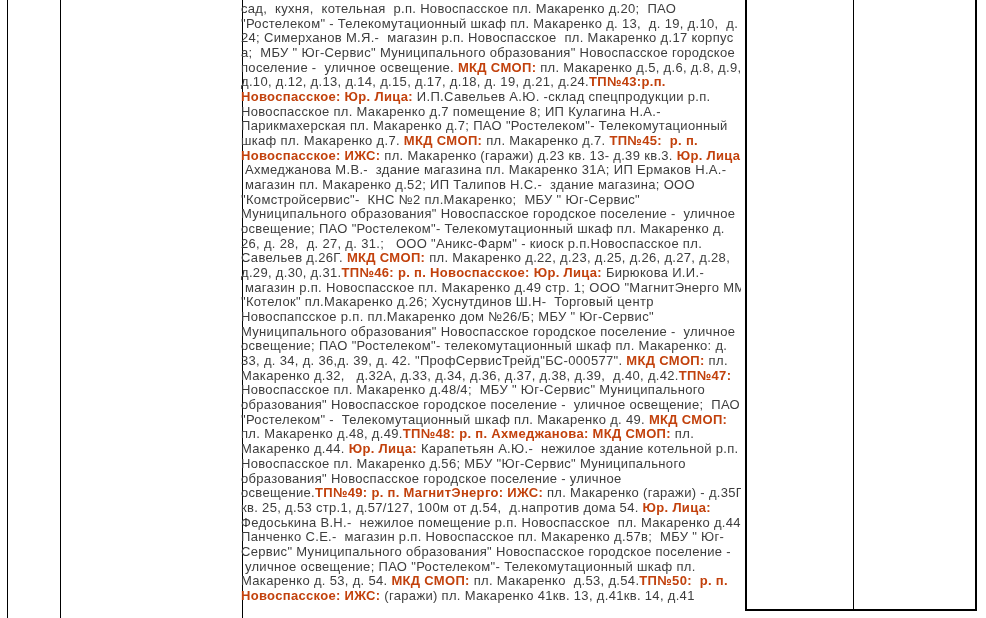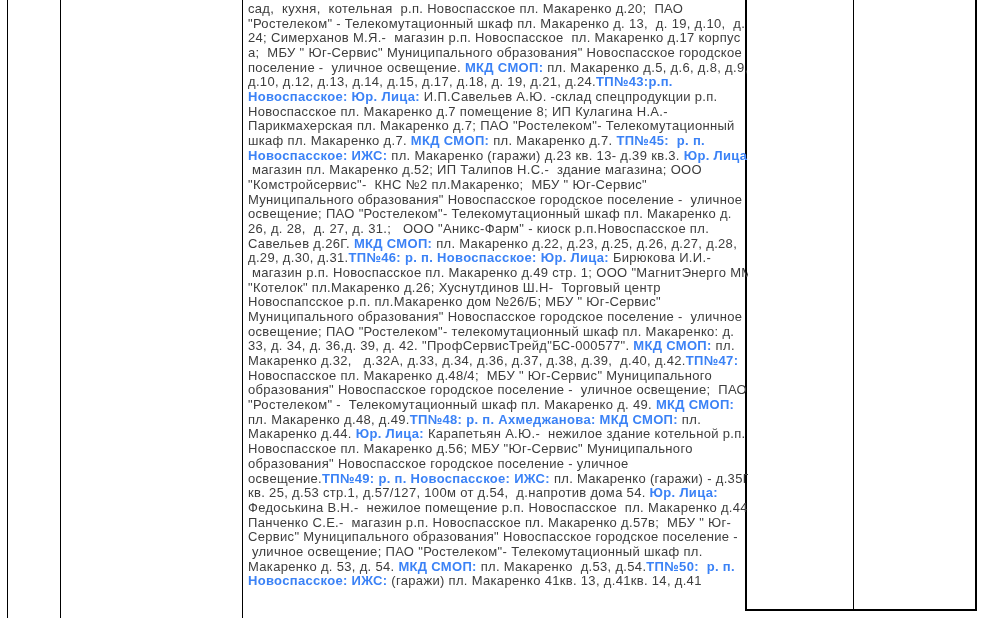--- a/index.html
+++ b/index.html
@@ -14,34 +14,34 @@
   .vline{top:0;width:1px;height:618px;}
   #vl-col1{left:7px;}
   #vl-col2{left:60px;}
   #vl-col3{left:242px;}
   #vl-col4{left:745px;width:2px;height:610px;}
   #vl-col5{left:853px;height:610px;}
   #vl-col6{left:975px;width:2px;height:610px;}
   #hl-row{left:745px;top:609px;width:232px;height:2px;}
   .text-cell{
     position:absolute;
-    left:248px;top:2px;
+    left:241px;top:2px;
     width:500px;height:616px;
     overflow:hidden;
   }
   .tl{
     white-space:pre;
     font-size:13px;
     line-height:14.68px;
     height:14.68px;
     letter-spacing:0.32px;
     color:#3d3d3d;
     overflow:hidden;
   }
-  .tl .b{font-weight:bold;color:#3b82f6;}
+  .tl .b{font-weight:bold;color:#c2410c;}
 </style>
 </head>
 <body>
 
 <div class="page">
   <div class="vline" id="vl-col1"></div>
   <div class="vline" id="vl-col2"></div>
   <div class="vline" id="vl-col3"></div>
   <div class="vline" id="vl-col4"></div>
   <div class="vline" id="vl-col5"></div>
@@ -52,20 +52,21 @@
       <div class="tl"><span>"Ростелеком" - Телекомутационный шкаф пл. Макаренко д. 13,  д. 19, д.10,  д.</span></div>
       <div class="tl"><span>24; Симерханов М.Я.-  магазин р.п. Новоспасское  пл. Макаренко д.17 корпус</span></div>
       <div class="tl"><span>а;  МБУ " Юг-Сервис" Муниципального образования" Новоспасское городское</span></div>
       <div class="tl"><span>поселение -  уличное освещение. </span><span class="b">МКД СМОП:</span><span> пл. Макаренко д.5, д.6, д.8, д.9,</span></div>
       <div class="tl"><span>д.10, д.12, д.13, д.14, д.15, д.17, д.18, д. 19, д.21, д.24.</span><span class="b">ТП№43:р.п.</span></div>
       <div class="tl"><span class="b">Новоспасское: Юр. Лица:</span><span> И.П.Савельев А.Ю. -склад спецпродукции р.п.</span></div>
       <div class="tl"><span>Новоспасское пл. Макаренко д.7 помещение 8; ИП Кулагина Н.А.-</span></div>
       <div class="tl"><span>Парикмахерская пл. Макаренко д.7; ПАО "Ростелеком"- Телекомутационный</span></div>
       <div class="tl"><span>шкаф пл. Макаренко д.7. </span><span class="b">МКД СМОП:</span><span> пл. Макаренко д.7. </span><span class="b">ТП№45:  р. п.</span></div>
       <div class="tl"><span class="b">Новоспасское: ИЖС:</span><span> пл. Макаренко (гаражи) д.23 кв. 13- д.39 кв.3. </span><span class="b">Юр. Лица:</span></div>
+      <div class="tl"><span> Ахмеджанова М.В.-  здание магазина пл. Макаренко 31А; ИП Ермаков Н.А.-</span></div>
       <div class="tl"><span> магазин пл. Макаренко д.52; ИП Талипов Н.С.-  здание магазина; ООО</span></div>
       <div class="tl"><span>"Комстройсервис"-  КНС №2 пл.Макаренко;  МБУ " Юг-Сервис"</span></div>
       <div class="tl"><span>Муниципального образования" Новоспасское городское поселение -  уличное</span></div>
       <div class="tl"><span>освещение; ПАО "Ростелеком"- Телекомутационный шкаф пл. Макаренко д.</span></div>
       <div class="tl"><span>26, д. 28,  д. 27, д. 31.;   ООО "Аникс-Фарм" - киоск р.п.Новоспасское пл.</span></div>
       <div class="tl"><span>Савельев д.26Г. </span><span class="b">МКД СМОП:</span><span> пл. Макаренко д.22, д.23, д.25, д.26, д.27, д.28,</span></div>
       <div class="tl"><span>д.29, д.30, д.31.</span><span class="b">ТП№46: р. п. Новоспасское: Юр. Лица:</span><span> Бирюкова И.И.-</span></div>
       <div class="tl"><span> магазин р.п. Новоспасское пл. Макаренко д.49 стр. 1; ООО "МагнитЭнерго ММ</span></div>
       <div class="tl"><span>"Котелок" пл.Макаренко д.26; Хуснутдинов Ш.Н-  Торговый центр</span></div>
       <div class="tl"><span>Новоспапсское р.п. пл.Макаренко дом №26/Б; МБУ " Юг-Сервис"</span></div>
@@ -73,21 +74,21 @@
       <div class="tl"><span>освещение; ПАО "Ростелеком"- телекомутационный шкаф пл. Макаренко: д.</span></div>
       <div class="tl"><span>33, д. 34, д. 36,д. 39, д. 42. "ПрофСервисТрейд"БС-000577". </span><span class="b">МКД СМОП:</span><span> пл.</span></div>
       <div class="tl"><span>Макаренко д.32,   д.32А, д.33, д.34, д.36, д.37, д.38, д.39,  д.40, д.42.</span><span class="b">ТП№47:</span></div>
       <div class="tl"><span>Новоспасское пл. Макаренко д.48/4;  МБУ " Юг-Сервис" Муниципального</span></div>
       <div class="tl"><span>образования" Новоспасское городское поселение -  уличное освещение;  ПАО</span></div>
       <div class="tl"><span>"Ростелеком" -  Телекомутационный шкаф пл. Макаренко д. 49. </span><span class="b">МКД СМОП:</span></div>
       <div class="tl"><span>пл. Макаренко д.48, д.49.</span><span class="b">ТП№48: р. п. Ахмеджанова: МКД СМОП:</span><span> пл.</span></div>
       <div class="tl"><span>Макаренко д.44. </span><span class="b">Юр. Лица:</span><span> Карапетьян А.Ю.-  нежилое здание котельной р.п.</span></div>
       <div class="tl"><span>Новоспасское пл. Макаренко д.56; МБУ "Юг-Сервис" Муниципального</span></div>
       <div class="tl"><span>образования" Новоспасское городское поселение - уличное</span></div>
-      <div class="tl"><span>освещение.</span><span class="b">ТП№49: р. п. Новоспасское: ИЖС:</span><span> пл. Макаренко (гаражи) - д.35Г</span></div>
+      <div class="tl"><span>освещение.</span><span class="b">ТП№49: р. п. МагнитЭнерго: ИЖС:</span><span> пл. Макаренко (гаражи) - д.35Г</span></div>
       <div class="tl"><span>кв. 25, д.53 стр.1, д.57/127, 100м от д.54,  д.напротив дома 54. </span><span class="b">Юр. Лица:</span></div>
       <div class="tl"><span>Федоськина В.Н.-  нежилое помещение р.п. Новоспасское  пл. Макаренко д.44;</span></div>
       <div class="tl"><span>Панченко С.Е.-  магазин р.п. Новоспасское пл. Макаренко д.57в;  МБУ " Юг-</span></div>
       <div class="tl"><span>Сервис" Муниципального образования" Новоспасское городское поселение -</span></div>
       <div class="tl"><span> уличное освещение; ПАО "Ростелеком"- Телекомутационный шкаф пл.</span></div>
       <div class="tl"><span>Макаренко д. 53, д. 54. </span><span class="b">МКД СМОП:</span><span> пл. Макаренко  д.53, д.54.</span><span class="b">ТП№50:  р. п.</span></div>
       <div class="tl"><span class="b">Новоспасское: ИЖС:</span><span> (гаражи) пл. Макаренко 41кв. 13, д.41кв. 14, д.41</span></div>
     </div>
 </div>
 

